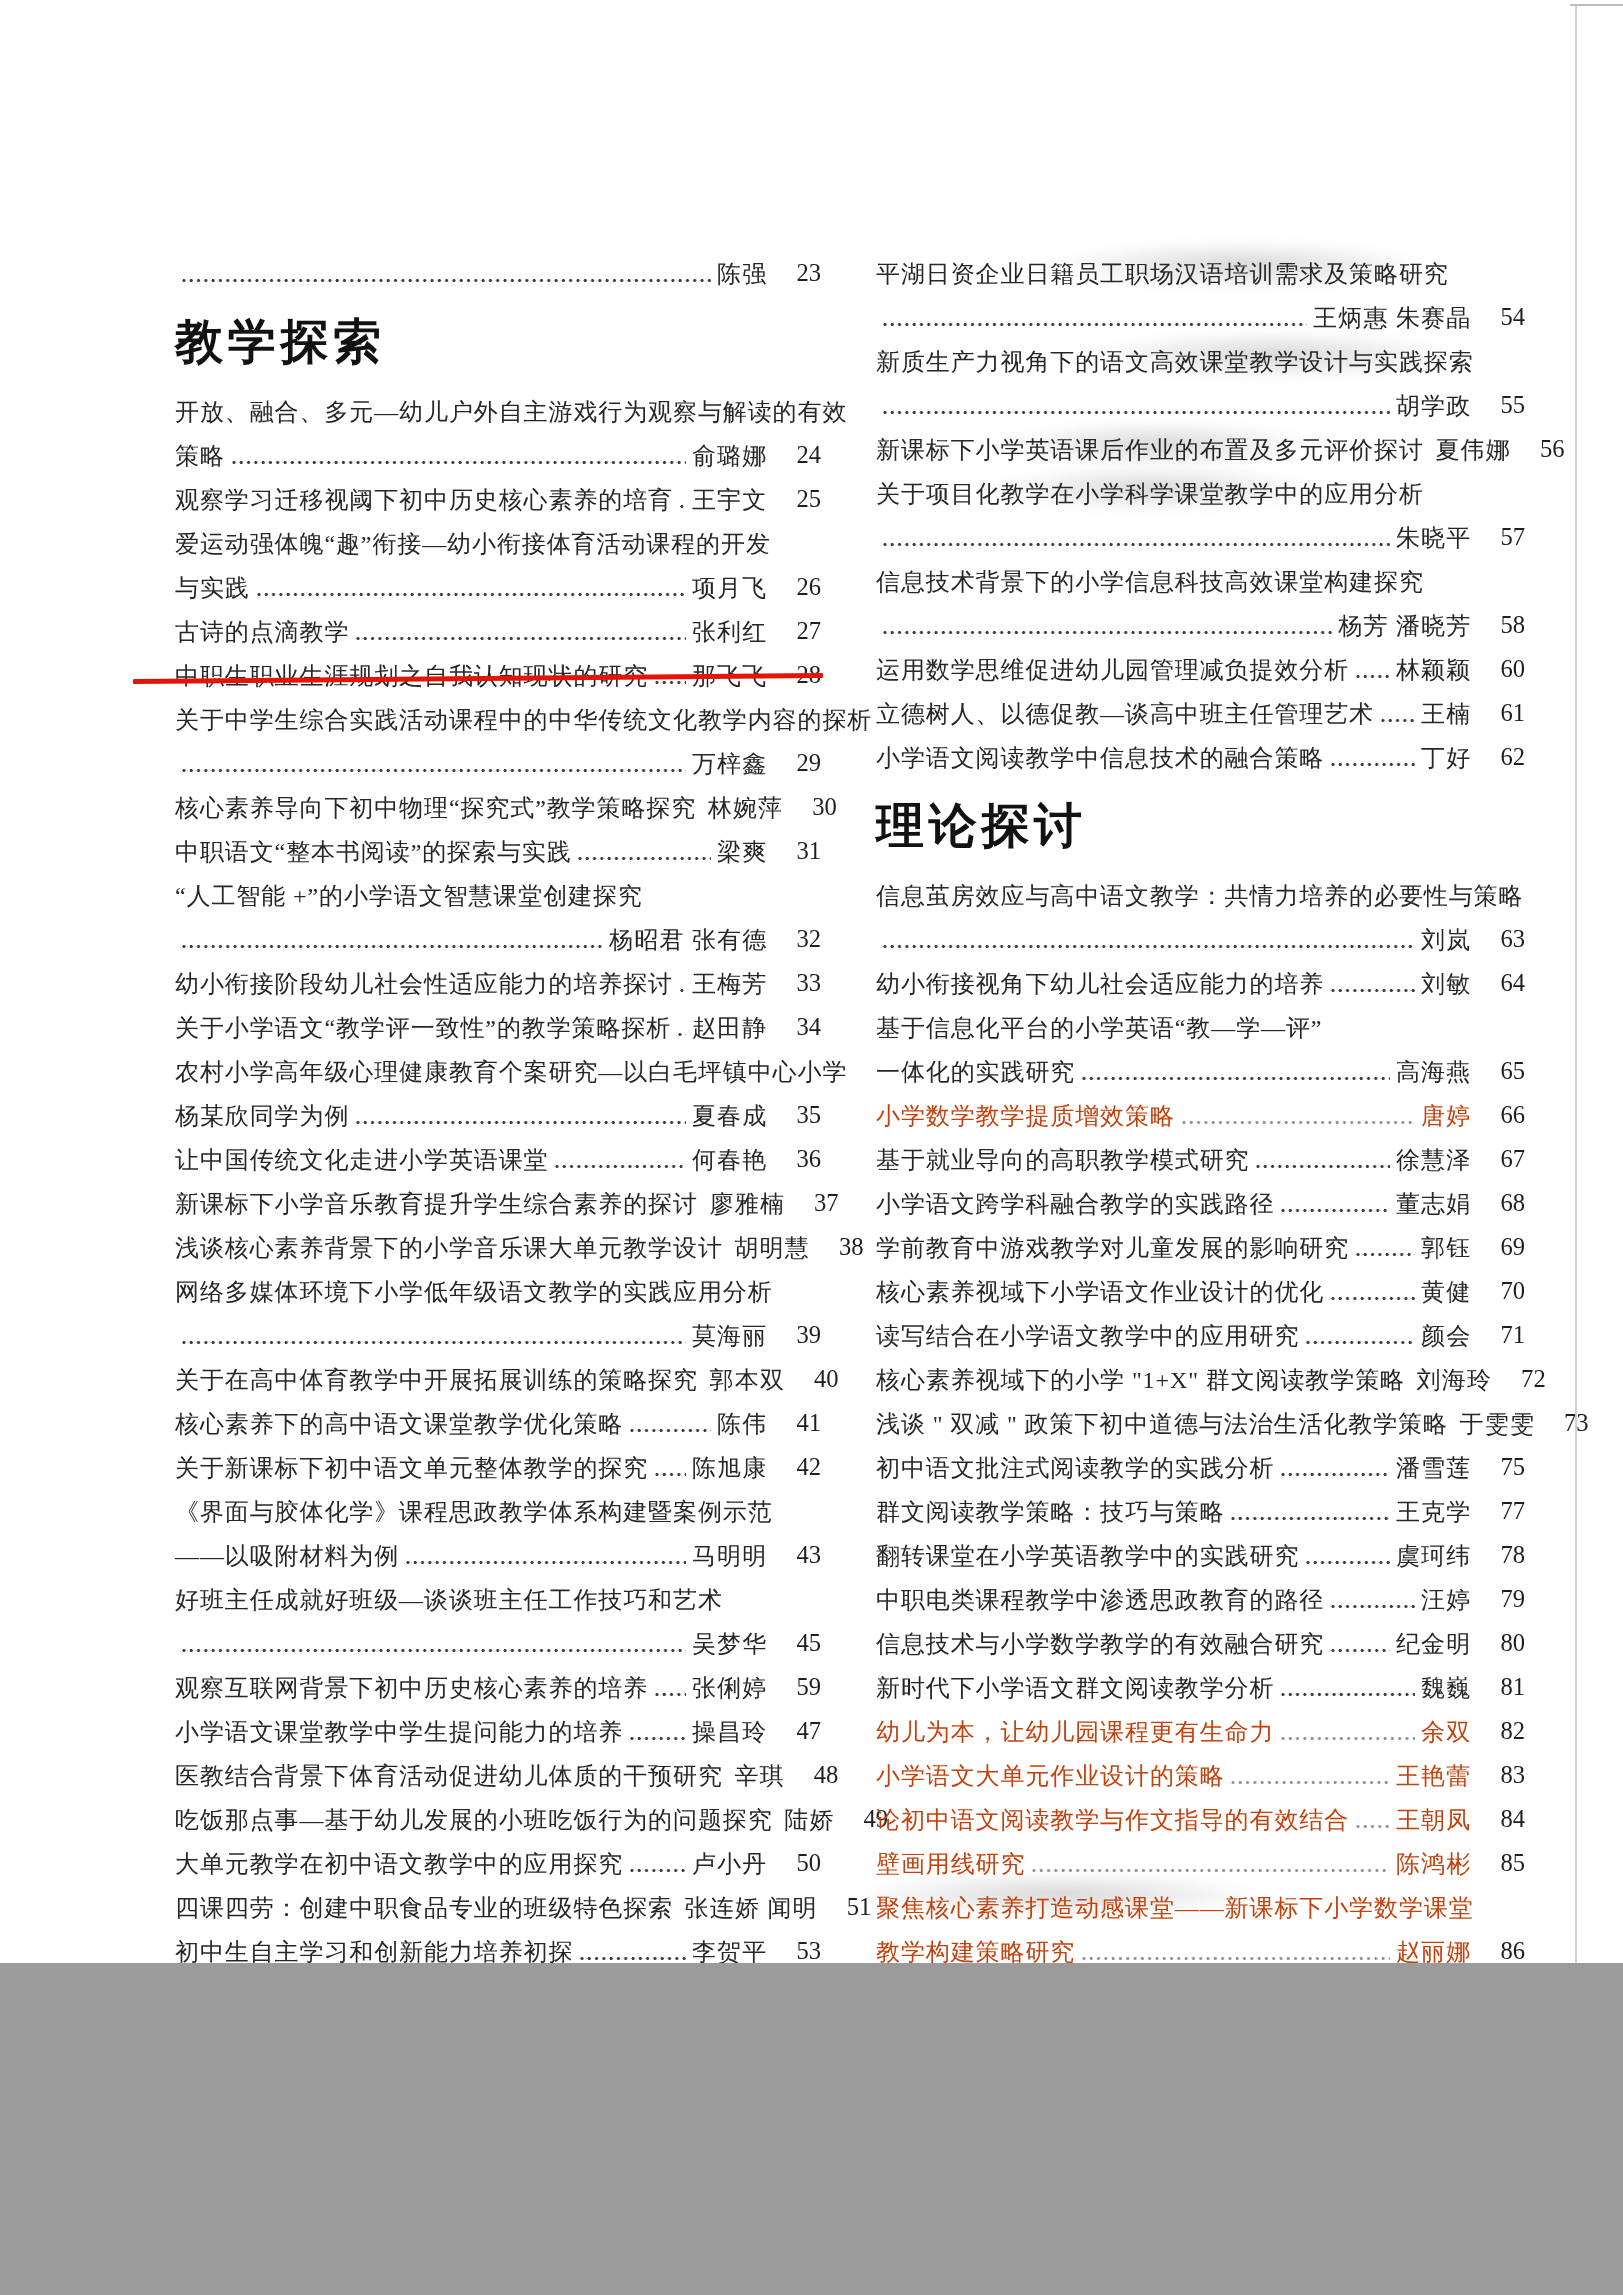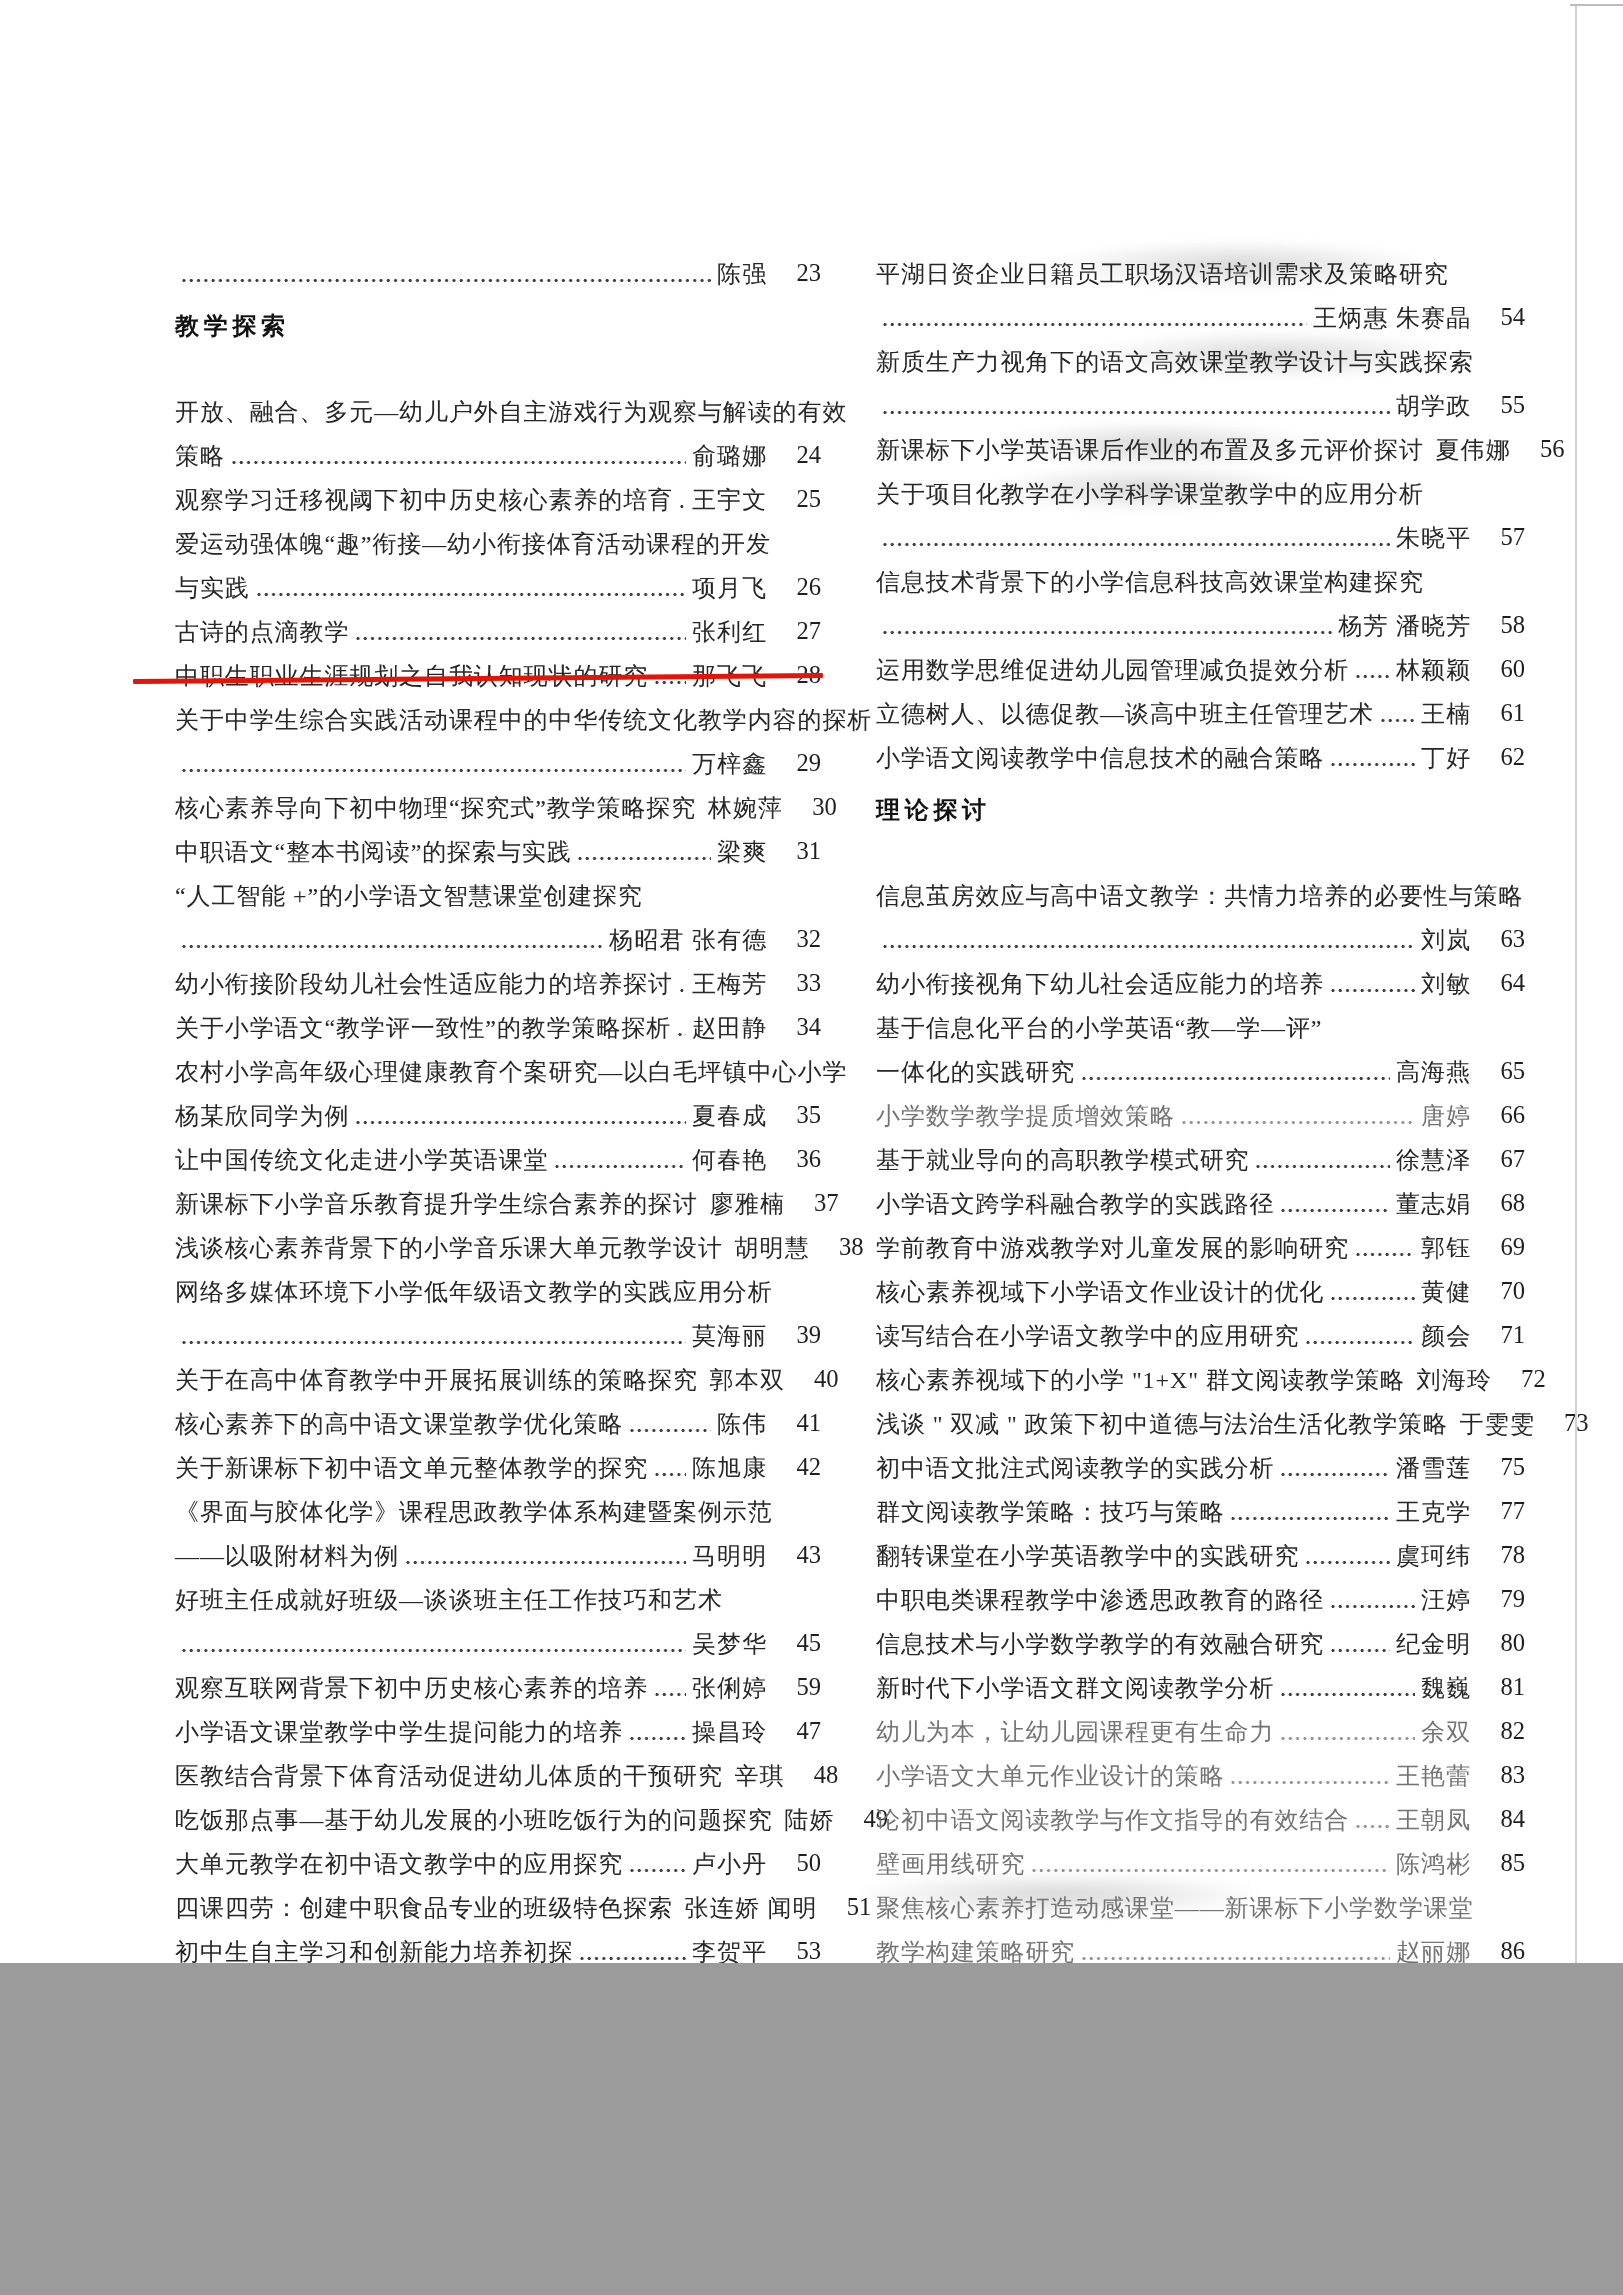--- a/index.html
+++ b/index.html
@@ -11,22 +11,22 @@
   .row{height:44px;display:flex;align-items:flex-end;padding-bottom:9.4px;box-sizing:border-box;
        font-size:24px;line-height:1;white-space:nowrap;}
   .title{letter-spacing:0.9px;}
   .leader{flex:1 1 auto;min-width:0;height:7px;margin:0 5.8px 1.2px 5.8px;
           background-image:radial-gradient(circle at 2.9px 3.5px,#3d3d3d 1.3px,rgba(0,0,0,0) 1.8px);
           background-size:7.3px 7px;background-repeat:repeat-x;background-position:left bottom;}
   .authors{letter-spacing:1.2px;}
   .pagenum{margin-left:17.5px;min-width:36px;text-align:right;font-size:24.6px;color:#1f1f1f;}
   .heading-row{height:94px;display:flex;align-items:flex-start;padding-top:15px;box-sizing:border-box;}
   .heading-text{font-family:"Liberation Sans","DejaVu Sans",sans-serif;font-weight:700;
-                font-size:24px;letter-spacing:4.7px;color:#121212;}
-  .faded .title,.faded .authors{color:#737373;text-align:center;}
+                font-size:48px;letter-spacing:4.7px;color:#121212;}
+  .faded .title,.faded .authors{color:#c2410c;text-align:center;}
   .faded .leader{opacity:.55;}
   .red-underline{position:absolute;left:133px;top:676px;width:690px;height:5.3px;
                  background:#e31408;transform:rotate(-0.5deg);border-radius:1.2px;}
   .smudge{position:absolute;background:radial-gradient(ellipse at center,rgba(125,125,125,.30),rgba(125,125,125,0) 70%);
           filter:blur(4.1px);pointer-events:none;}
   .bottom-band{position:absolute;left:0;top:2208px;width:1623px;height:87px;
                background:linear-gradient(90deg,#f3f3f3 0%,#ebebeb 20%,#e3e3e3 45%,#dcdcdc 100%);}
   .bottom-band-soft{position:absolute;left:0;top:2205px;width:1623px;height:8.2px;
                background:linear-gradient(180deg,#ffffff,rgba(255,255,255,0));}
   .edge-right-v{position:absolute;left:1575px;top:4.7px;width:2.3px;height:2291px;background:#c9c9c9;opacity:.85;}

